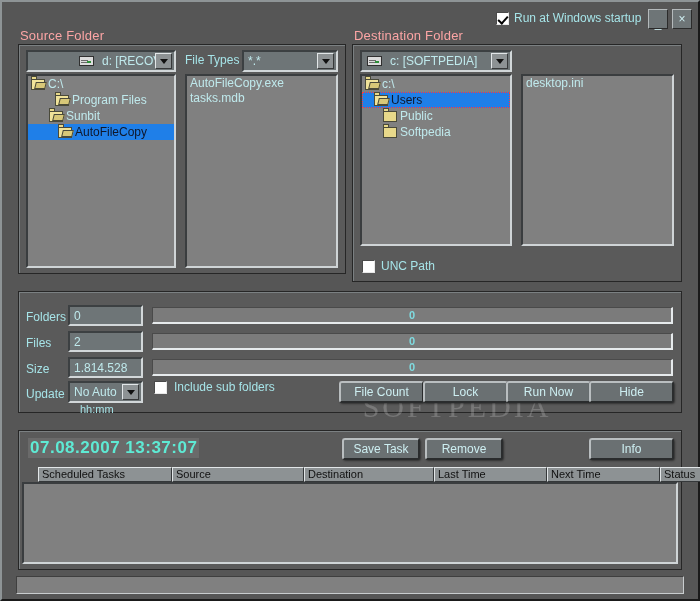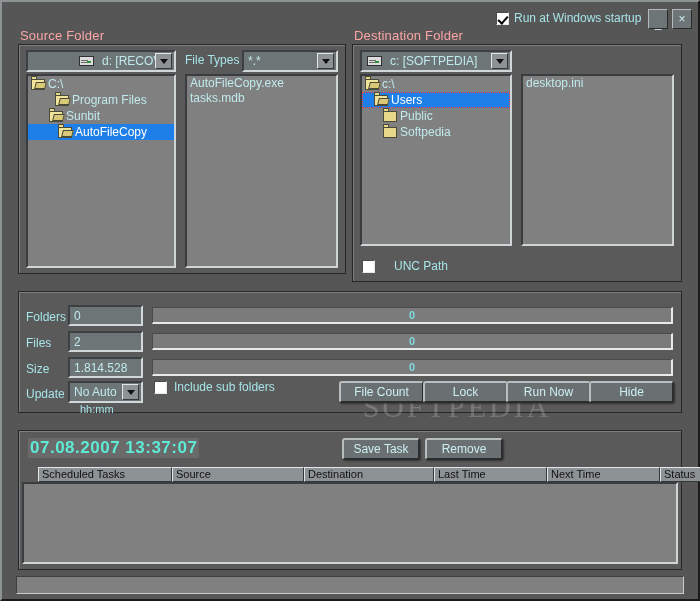--- a/index.html
+++ b/index.html
@@ -78,21 +78,21 @@
   .drv-icon:before{content:"";position:absolute;left:1px;top:3px;width:7px;height:1px;background:#6b6b6b;box-shadow:0 2px 0 #6b6b6b;}
 
   
   .listbox{
     position:absolute;box-sizing:border-box;background:#808080;
     border-top:2px solid #3a3d3f;border-left:2px solid #3a3d3f;
     border-right:2px solid #cfd4d6;border-bottom:2px solid #cfd4d6;
     overflow:hidden;
   }
   .trow{height:16px;display:flex;align-items:center;font-size:12px;color:#bfe9ec;white-space:nowrap;}
-  .trow.sel{background:#1f7fe8;color:#ffffff;}
+  .trow.sel{background:#1f7fe8;color:#0f172a;}
   .trow.sel.focus{outline:1px dotted #ff3b3b;outline-offset:-1px;}
   .fold{
     width:14px;height:11px;margin-right:3px;flex:none;position:relative;
     background:#e8d98a;border:1px solid #4a4a3a;box-sizing:border-box;
   }
   .fold:before{
     content:"";position:absolute;left:-1px;top:-4px;width:6px;height:3px;
     background:#e8d98a;border:1px solid #4a4a3a;border-bottom:none;box-sizing:border-box;
   }
   .fold.open{background:#f0e39a;}
@@ -236,21 +236,21 @@
       </div>
       <div class="trow" style="padding-left: 21px;">
         <span class="fold"></span>
         <span>Softpedia</span>
       </div>
     </div>
   <div class="listbox" style="left:519px;top:72px;width:153px;height:172px;" id="dst-files">
       <div class="fitem">desktop.ini</div>
     </div>
 
-  <div style="position:absolute;left:360px;top:257px;display:flex;align-items:center;gap:19px;">
+  <div style="position:absolute;left:360px;top:257px;display:flex;align-items:center;gap:6px;">
     <div class="cbox"></div>
     <span class="lbl">UNC Path</span>
   </div>
 
   <div class="panel" style="left:16px;top:289px;width:664px;height:122px;"></div>
 
   <span class="lbl" style="position:absolute;left:24px;top:308px;">Folders</span>
   <div class="field" style="left:66px;top:303px;width:75px;">0</div>
   <div class="pbar" style="left:150px;top:305px;width:521px;">0</div>
 
@@ -296,20 +296,23 @@
 
   <div class="panel" style="left:16px;top:428px;width:664px;height:140px;"></div>
 
   <div class="clock" style="left:26px;top:436px;">07.08.2007 13:37:07</div>
 
   <div class="btn" style="left:423px;top:436px;width:78px;">
     <span>Remove</span>
   </div>
   <div class="btn" style="left:340px;top:436px;width:78px;">
     <span>Save Task</span>
+  </div>
+  <div class="btn" style="left:587px;top:436px;width:85px;">
+    <span>Info</span>
   </div>
 
   <div class="hdrrow" style="left:36px;top:465px;" id="task-headers">
       <div class="hcell" style="width: 134px;">Scheduled Tasks</div>
       <div class="hcell" style="width: 132px;">Source</div>
       <div class="hcell" style="width: 130px;">Destination</div>
       <div class="hcell" style="width: 113px;">Last Time</div>
       <div class="hcell" style="width: 113px;">Next Time</div>
       <div class="hcell" style="width: 56px;">Status</div>
     </div>

